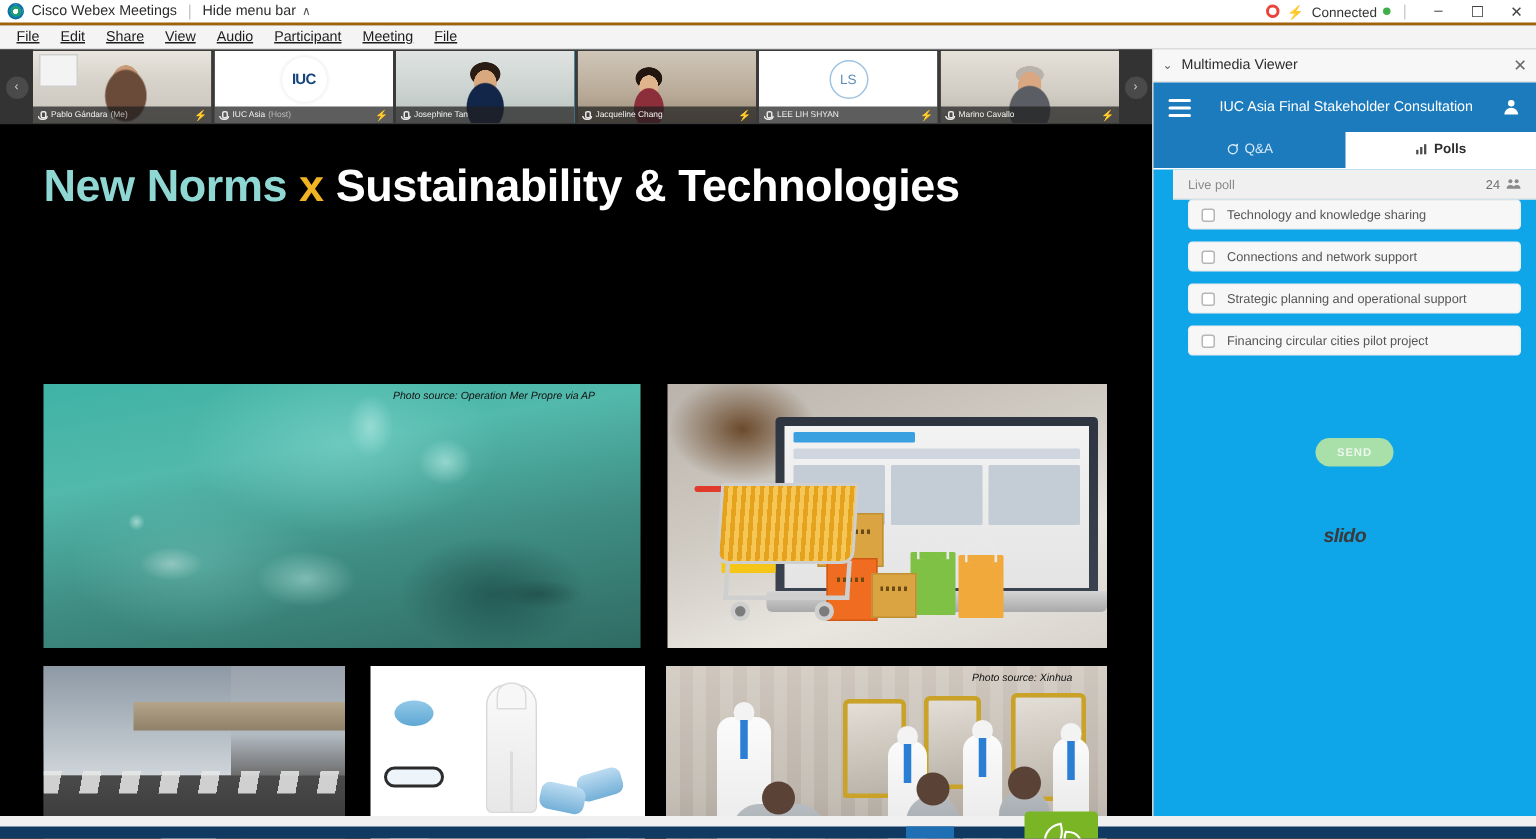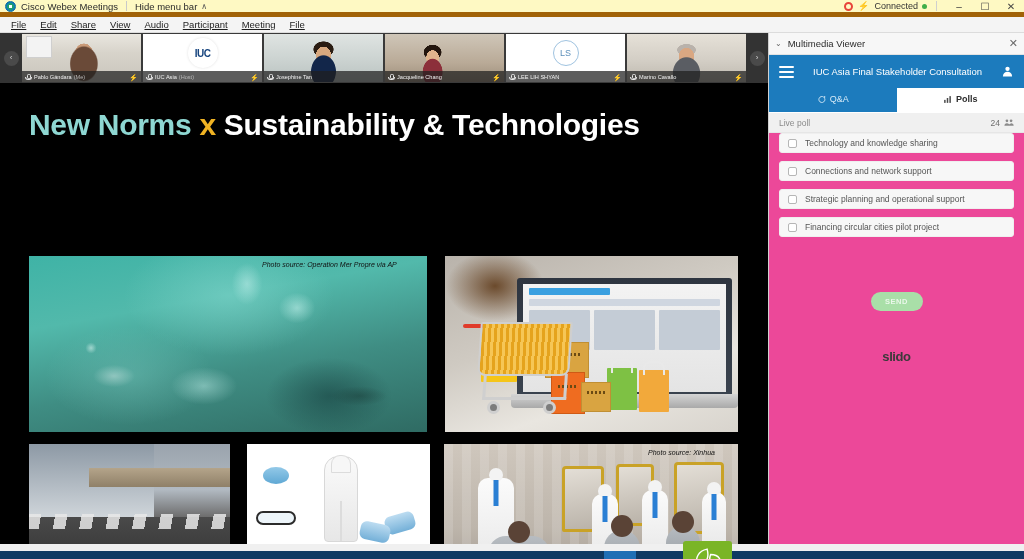--- a/index.html
+++ b/index.html
@@ -7,21 +7,21 @@
   body {
     font-family: "Liberation Sans", sans-serif;
     background:#202020;
     -webkit-font-smoothing: antialiased;
   }
   #app { position:relative; width:1024px; height:559px; }
 
   
   .titlebar {
     position:absolute; left:0; top:0; width:1024px; height:17px;
-    background:#fef9c3; border-bottom:5px solid #a16207;
+    background:#ffffff; border-bottom:2px solid #a16207;
     display:flex; align-items:center;
   }
   .tb-logo { width:11px; height:11px; margin-left:5px; margin-right:5px; flex:none;
     border-radius:50%; background:
       radial-gradient(circle at 50% 50%, #ffffff 0 28%, #1f9e6e 29% 55%, #0f7fb5 56% 100%);
     border:1px solid #0d6ea0;
   }
   .tb-title { font-size:9.5px; color:#2b2b2b; white-space:nowrap; }
   .tb-sep { width:1px; height:10px; background:#c9c9c9; margin:0 8px; }
   .tb-hide { font-size:9.5px; color:#2b2b2b; white-space:nowrap; }
@@ -232,41 +232,41 @@
   .slido-title { flex:1; text-align:center; color:#fff; font-size:9.5px; white-space:nowrap; }
   .user-ico { width:13px; height:13px; flex:none; color:#fff; }
 
   .slido-tabs { height:24px; background:#1c7bbd; display:flex; }
   .stab { flex:1; display:flex; align-items:center; justify-content:center; gap:4px;
     color:#d6eaf7; font-size:9px; border-bottom:2px solid transparent; }
   .stab.active { color:#fff; background:#fff; }
   .stab.active .stab-lbl { color:#2d2d2d; font-weight:bold; }
   .stab.active .ico { color:#4a4a4a; }
 
-  .pollbody { position:absolute; left:0; right:0; top:80px; bottom:0; background:#ec4899; }
+  .pollbody { position:absolute; left:0; right:0; top:80px; bottom:0; background:#0ea5e9;padding-left:13px; }
   .livebar { height:20px; background:#f0f0f0; display:flex; align-items:center; padding:0 10px;
     border-bottom:1px solid #e6e6e6; }
   .live-lbl { font-size:8.5px; color:#8a8a8a; }
   .live-right { margin-left:auto; display:flex; align-items:center; gap:4px; }
   .live-count { font-size:8.5px; color:#6e6e6e; }
   .people-ico { width:10px; height:9px; color:#8a8a8a; }
 
   .pollq { padding:14px 14px 10px 14px; font-size:9.5px; font-weight:bold; color:#2d2d2d;
     line-height:13.5px; }
   .opt { margin:0 10px 8px 10px; height:20px; background:#f7f7f7; border:1px solid #efefef;
     border-radius:3px; display:flex; align-items:center; padding:0 8px; }
   .cbox { width:9px; height:9px; border:1px solid #b6b6b6; border-radius:2px; background:#fff;
     margin-right:8px; flex:none; }
   .opt-lbl { font-size:8.5px; color:#555; white-space:nowrap; overflow:hidden; }
   .sendwrap { display:flex; justify-content:center; margin-top:6px; }
   .sendbtn { width:52px; height:19px; border-radius:10px; background:#a9dfa8;
     display:flex; align-items:center; justify-content:center;
     font-size:7.5px; color:#eaf7ea; letter-spacing:.6px; font-weight:bold;margin-top:47px; }
   .slido-logo { position:absolute; left:0; right:0; top:236px; text-align:center;
-    font-size:13px; font-weight:bold; color:#3a3a3a; letter-spacing:-0.4px; }
+    font-size:13px; font-weight:bold; color:#3a3a3a; letter-spacing:-0.4px;font-style:italic; }
 
   
   .bottombar { position:absolute; left:0; top:544px; width:1024px; height:15px; background:#f0f0f0; }
   .taskbar { position:absolute; left:0; top:551px; width:1024px; height:8px; background:#103a62; }
   .tb-active { position:absolute; left:604px; top:551px; width:32px; height:8px; background:#1f6fb5; }
   .stage-filler { position:absolute; left:0; top:544px; width:768px; height:7px; background:#2b2b2b; }
 </style>
 </head>
 <body>
 

